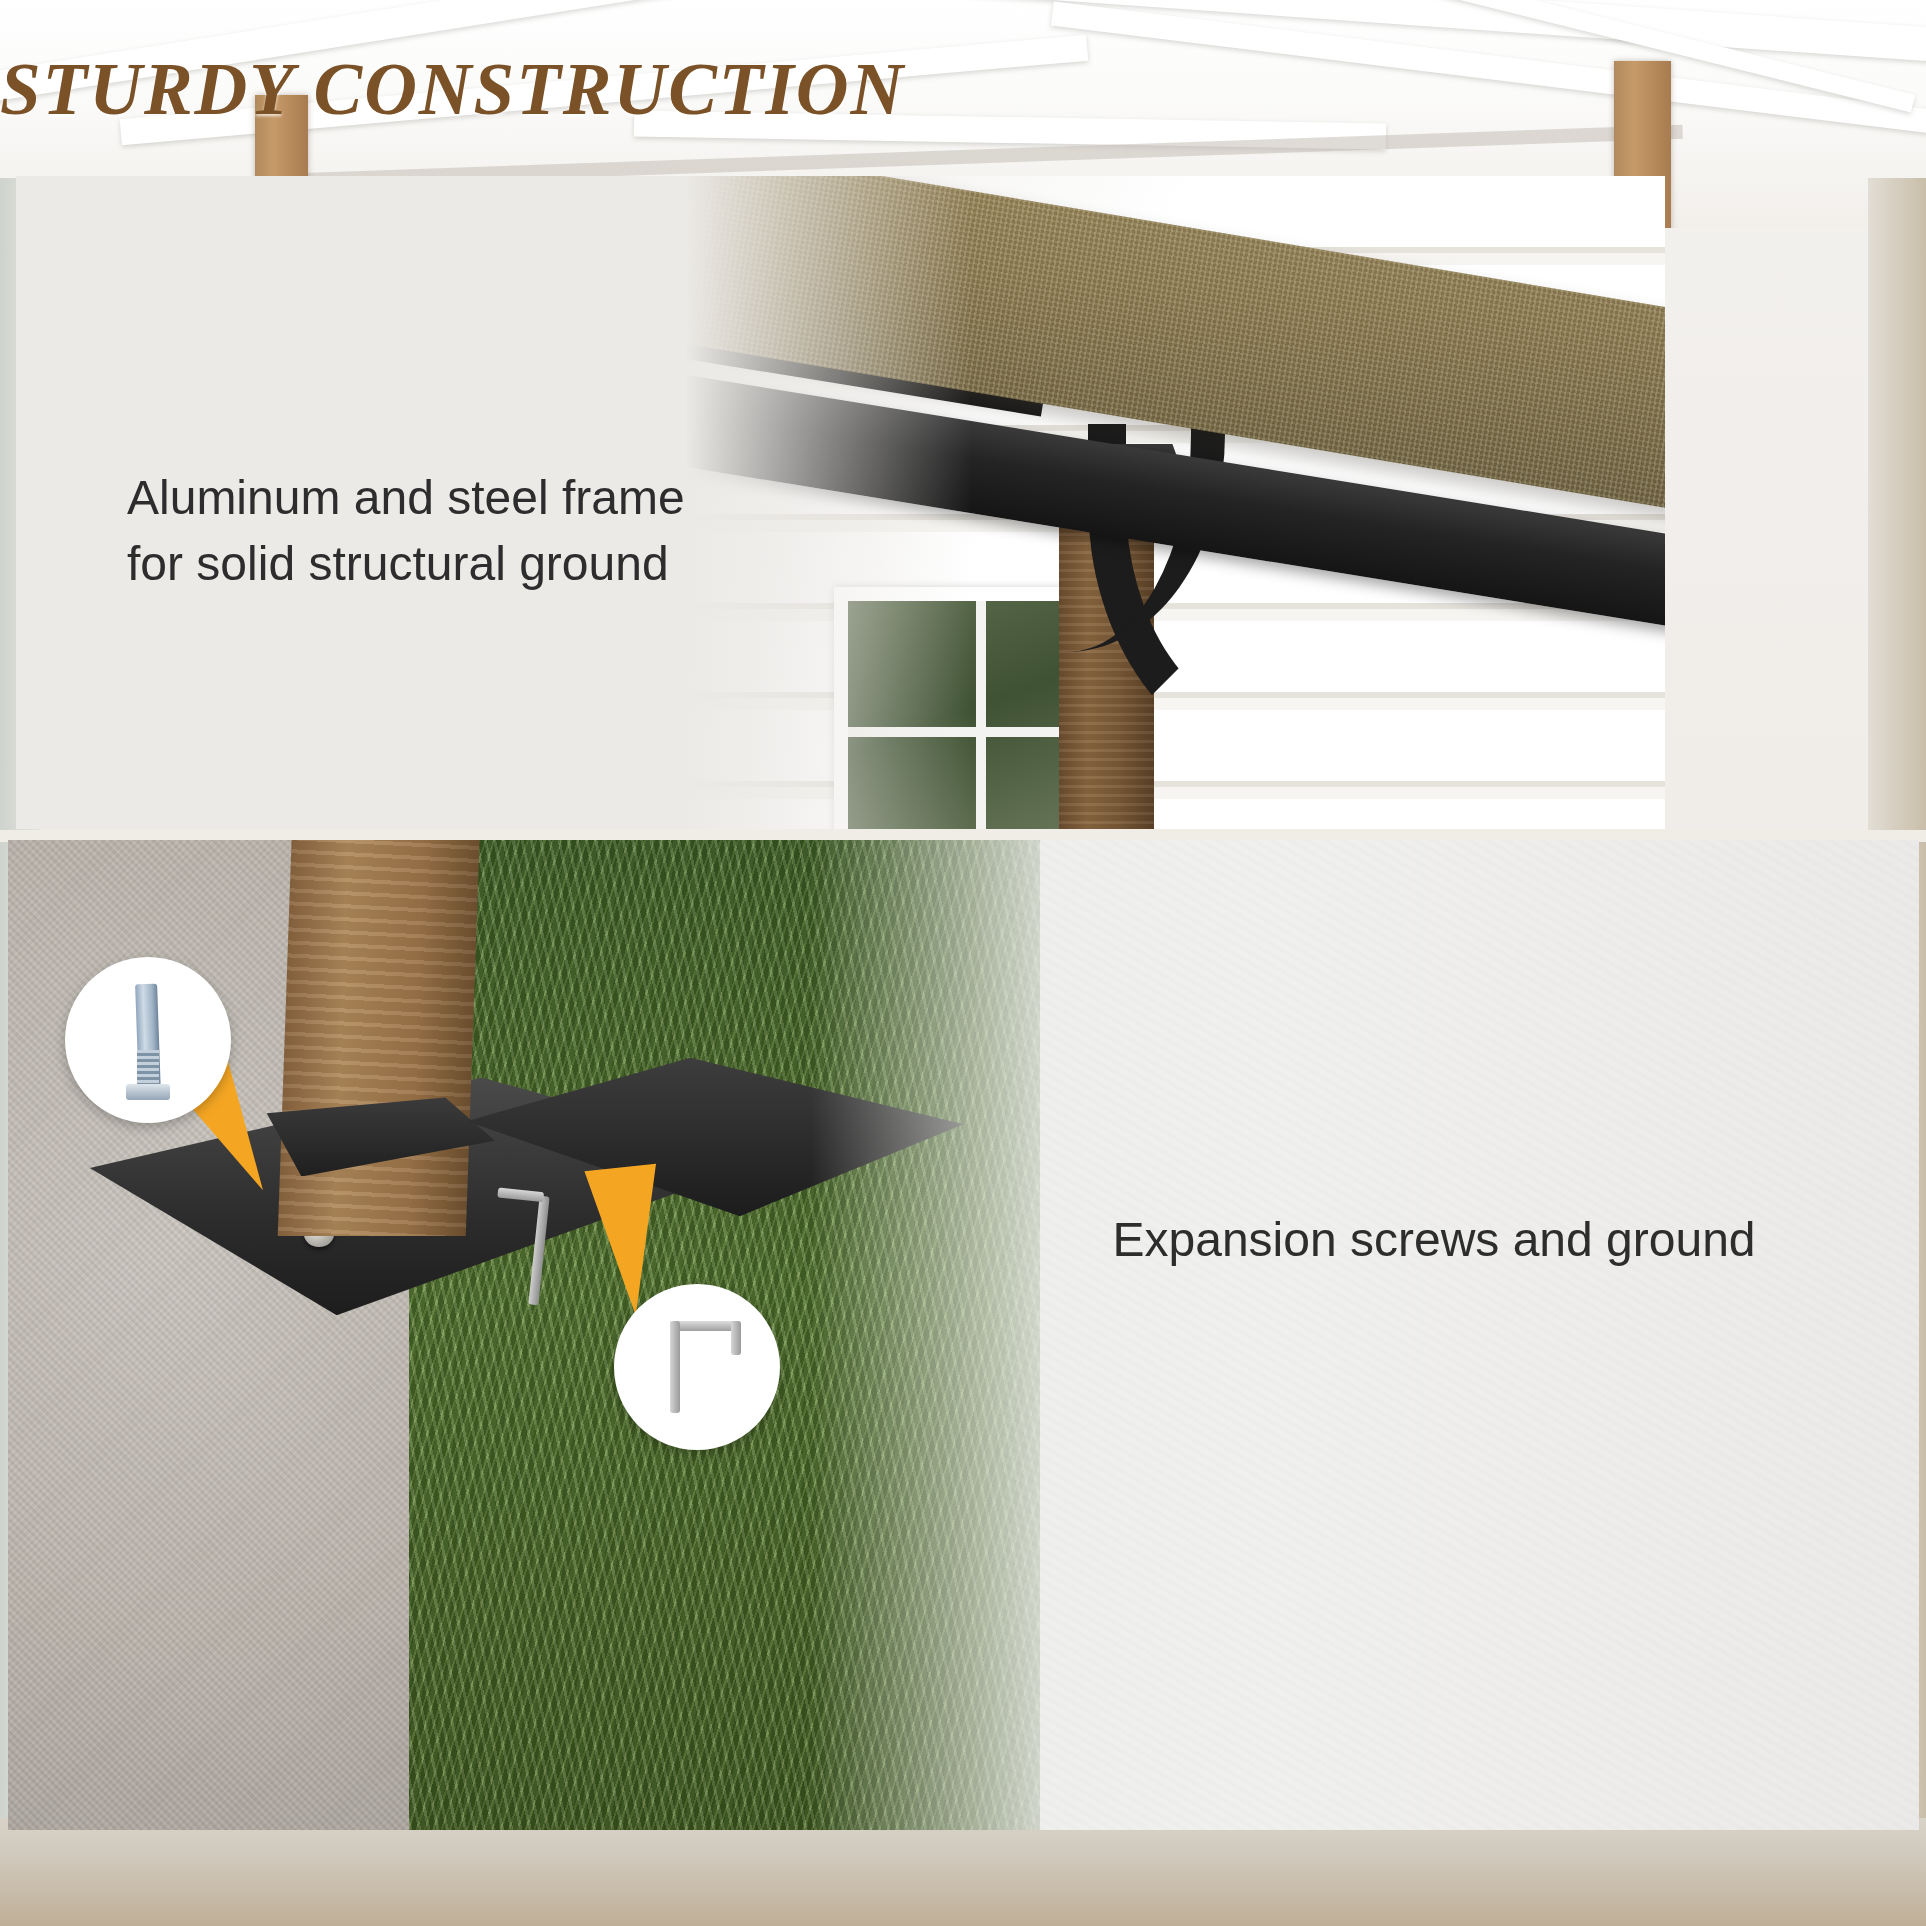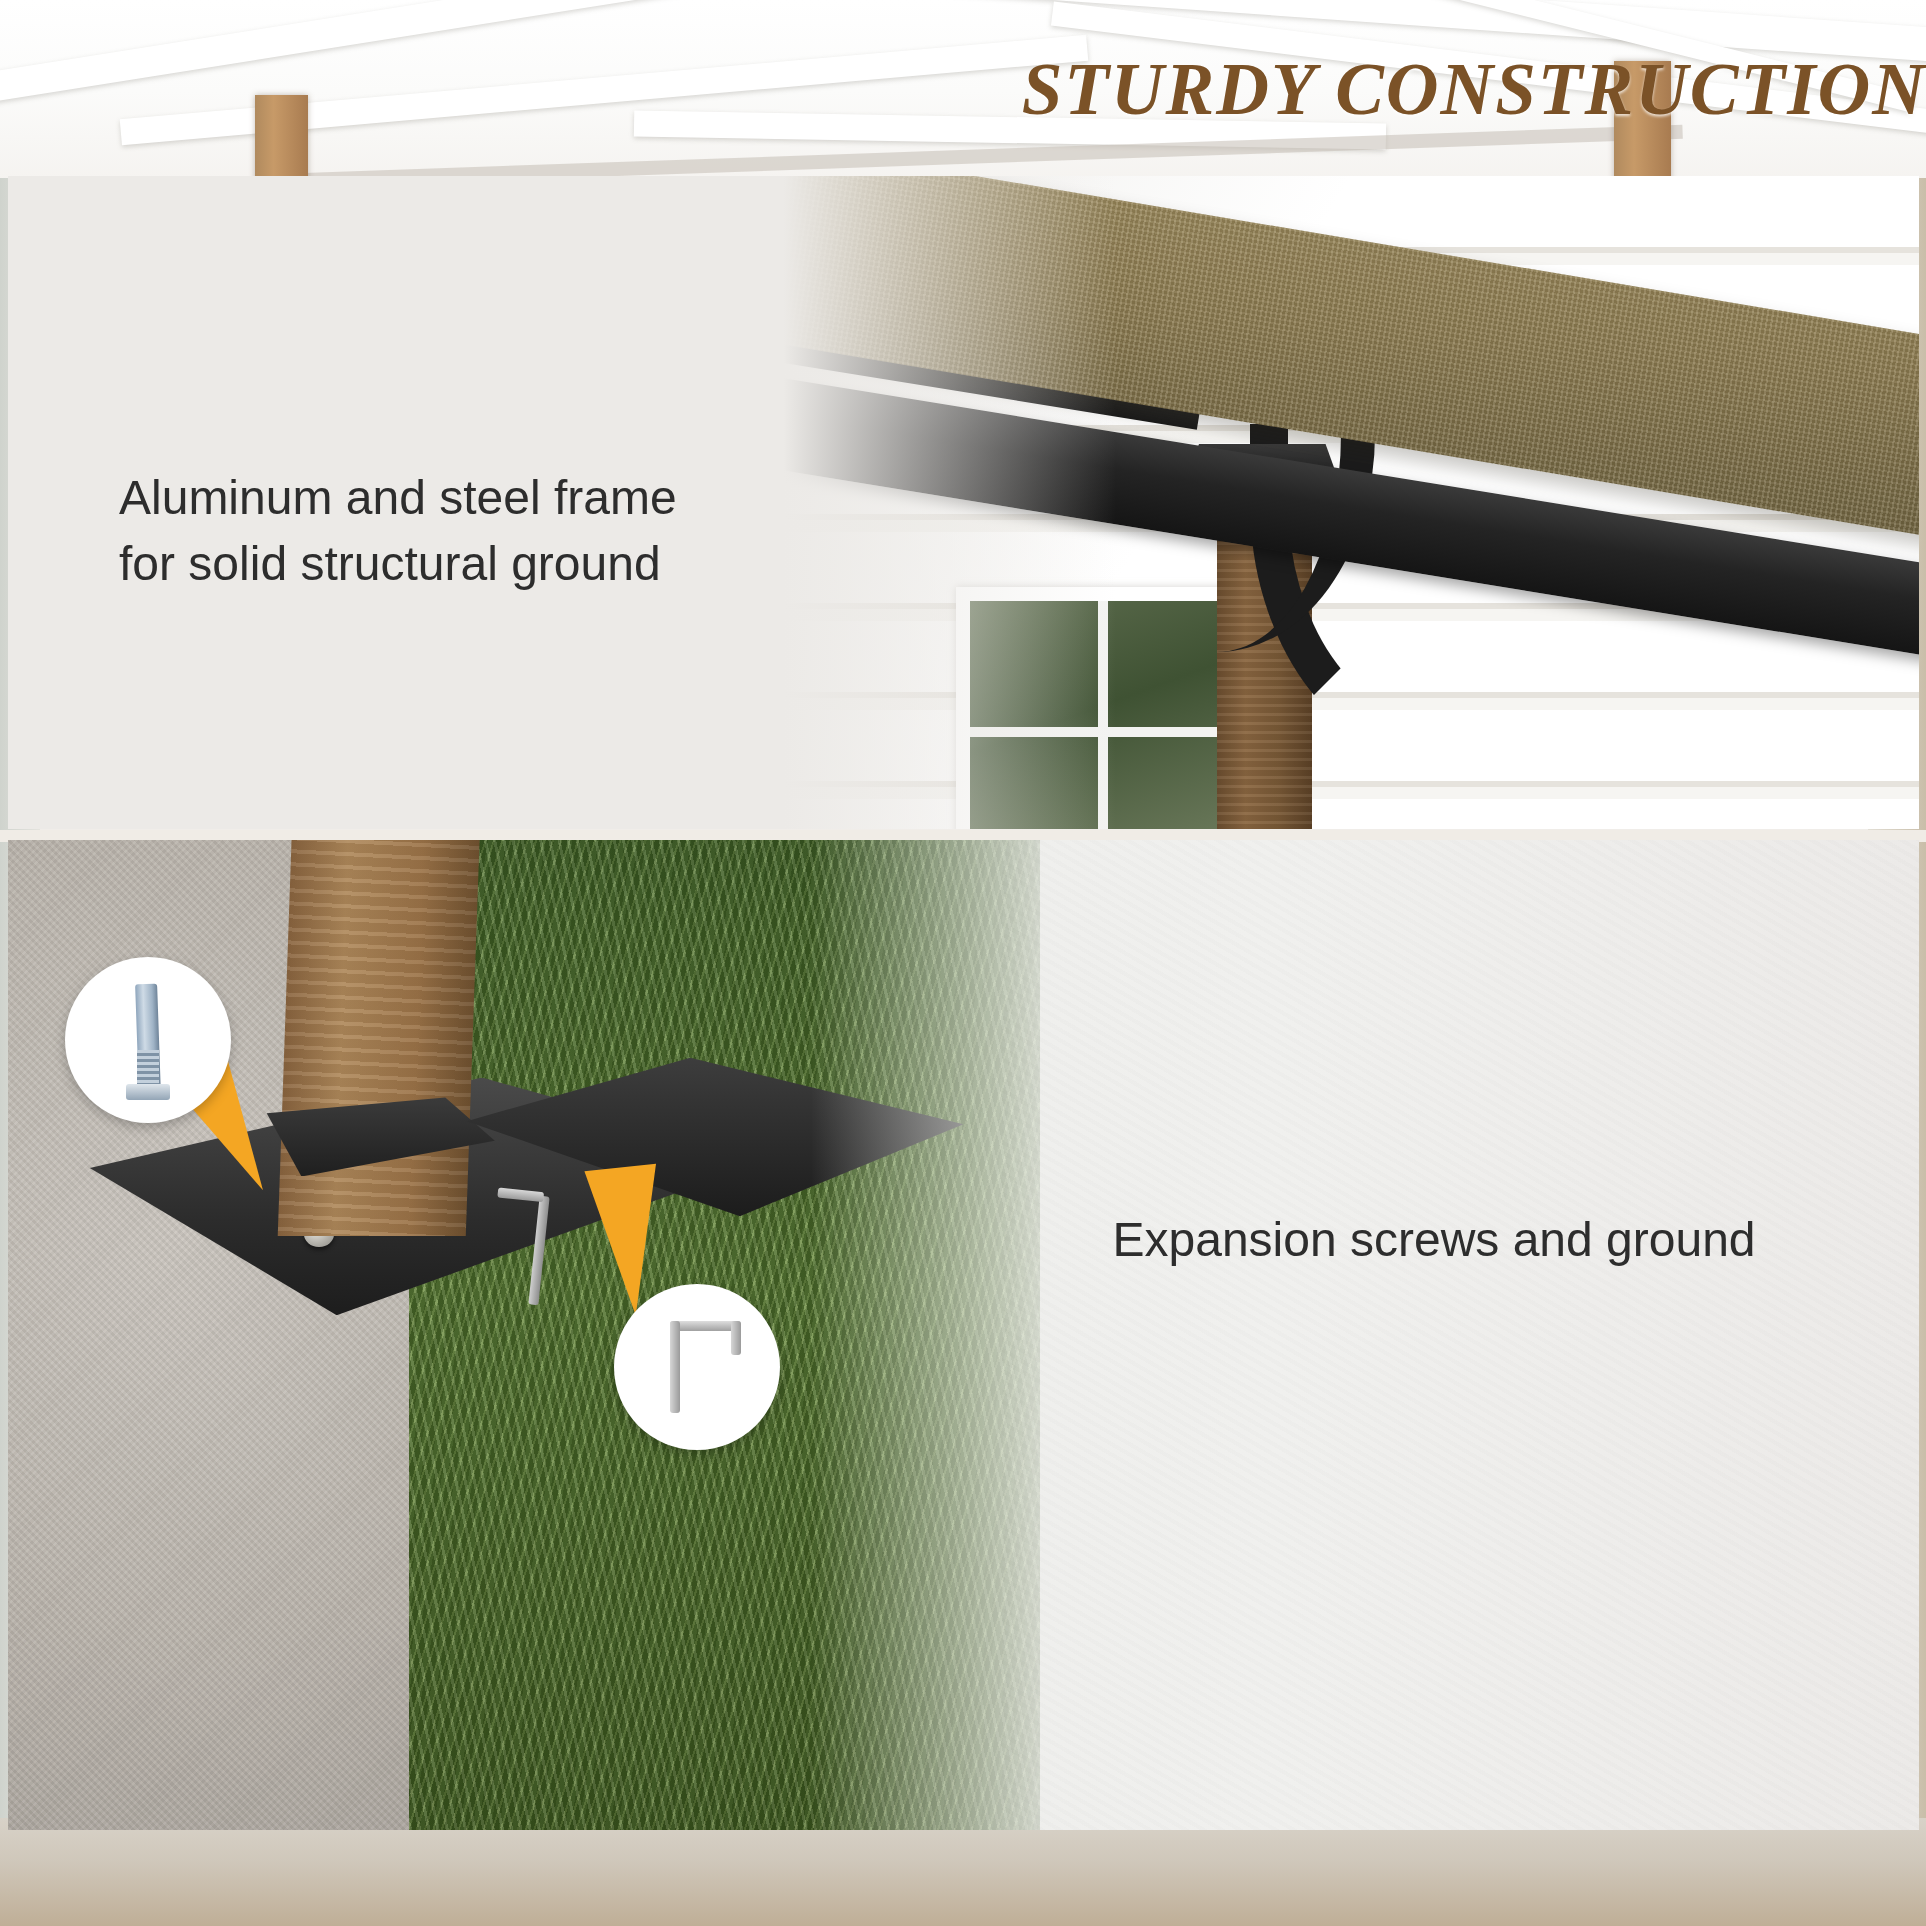--- a/index.html
+++ b/index.html
@@ -61,36 +61,36 @@
     position: absolute;
     right: 0; top: 178px; width: 59px; bottom: 79px;
     background: linear-gradient(270deg,#c8bda8 0%, #e2ded5 100%);
   }
 
   
   .title {
     position: absolute;
     left: 0; right: 0;
     top: 48px;
-    text-align: right;
+    text-align: left;
     font-family: "Liberation Serif", serif;
     font-style: italic;
     font-weight: bold;
     font-size: 73px;
     letter-spacing: 2px;
     color: #7b5227;
     text-shadow: 0 2px 3px rgba(255,255,255,0.75);
   }
 
   
   .panel-top {
     position: absolute;
-    left: 8px;
+    left: 16px;
     top: 176px;
-    width: 1911px;
+    width: 1649px;
     height: 653px;
     overflow: hidden;
     background: #eceae7;
   }
   .panel-top-textbg {
     position: absolute;
     left: 0; top: 0; width: 58%; height: 100%;
     background: linear-gradient(90deg,#eceae7 0%, #eceae7 70%, rgba(236,234,231,0.0) 100%);
     z-index: 3;
   }

